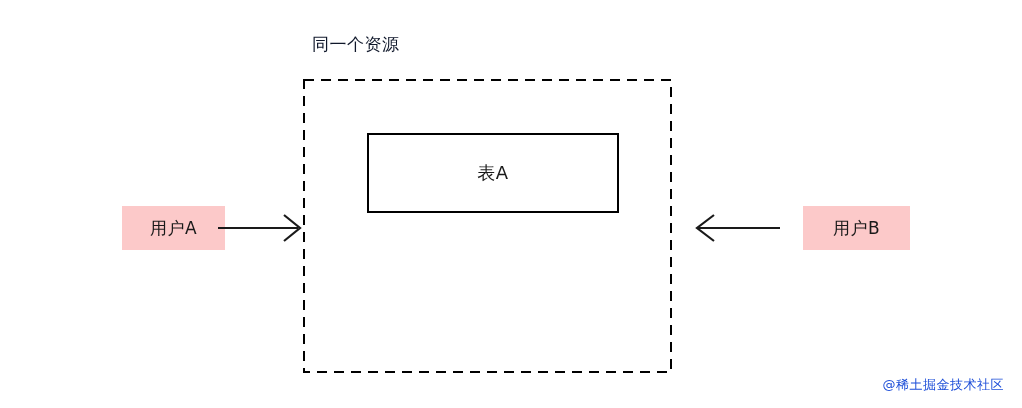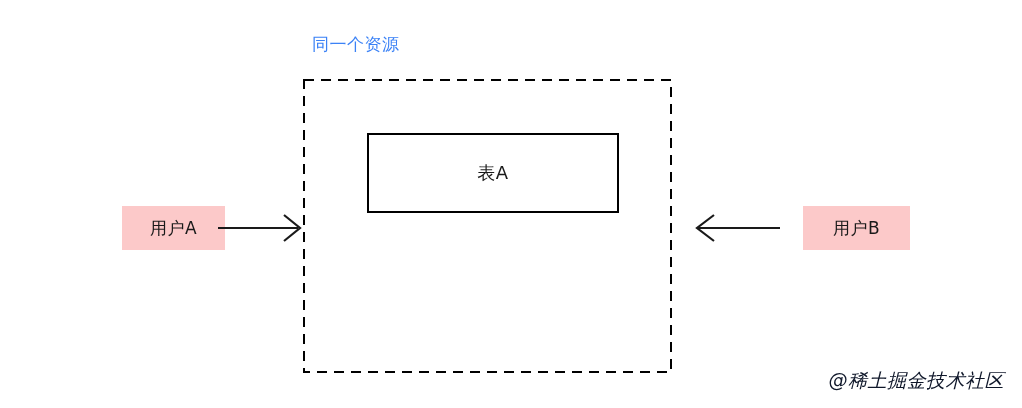--- a/index.html
+++ b/index.html
@@ -19,21 +19,21 @@
     overflow: hidden;
   }
 
   
   .resource-title {
     position: absolute;
     left: 312px;
     top: 32px;
     font-size: 17px;
     line-height: 24px;
-    color: #3b82f6;
+    color: #0f172a;
     letter-spacing: 0.5px;
     white-space: nowrap;
   }
 
   
   .resource-container {
     position: absolute;
     left: 303px;
     top: 79px;
     width: 369px;
@@ -124,26 +124,25 @@
     top: 207px;
     width: 96px;
     height: 42px;
   }
 
   
   .watermark {
     position: absolute;
     right: 18px;
     bottom: 14px;
-    font-size: 19px;
-    color: #0f172a;
+    font-size: 13px;
+    color: #1d4ed8;
     letter-spacing: 0.5px;
     white-space: nowrap;
     user-select: none;
-    font-style: italic;
   }
 </style>
 </head>
 <body>
 
 <div id="canvas">
 
   <div class="resource-title">同一个资源</div>
 
   <div class="resource-container">

